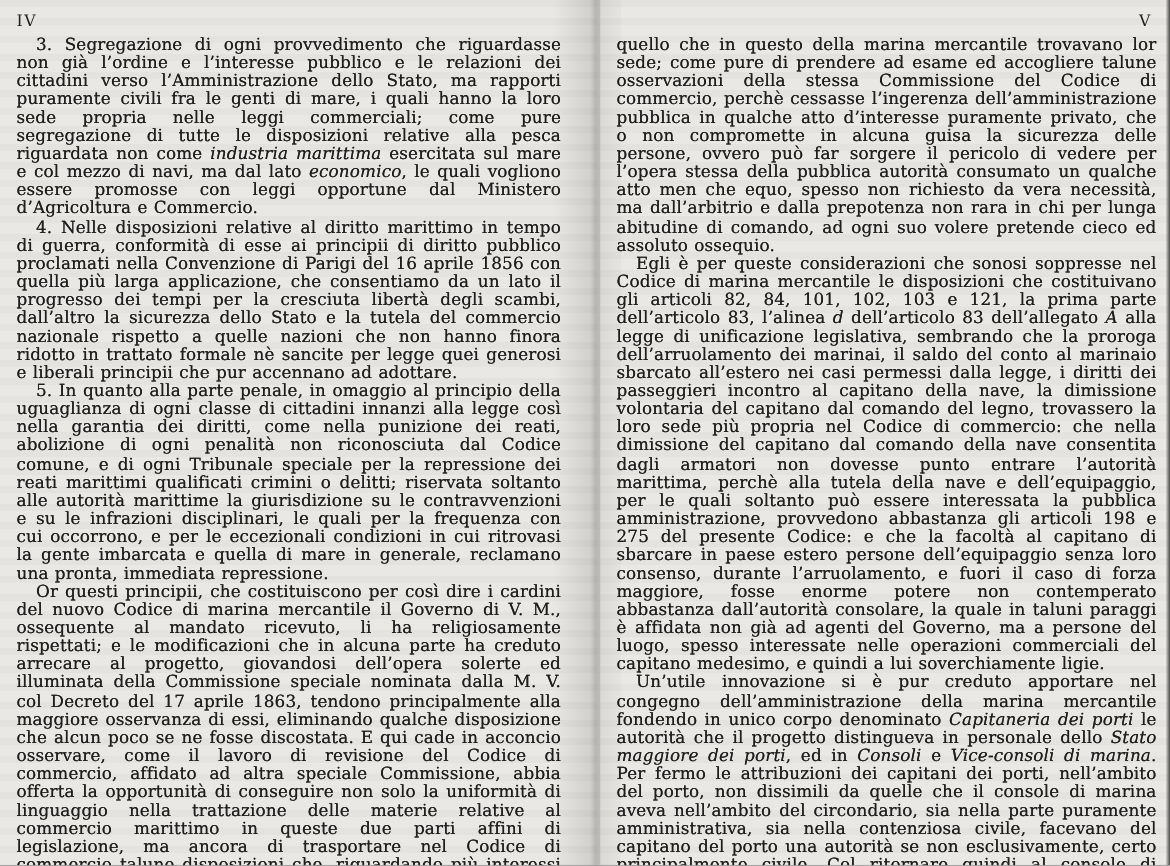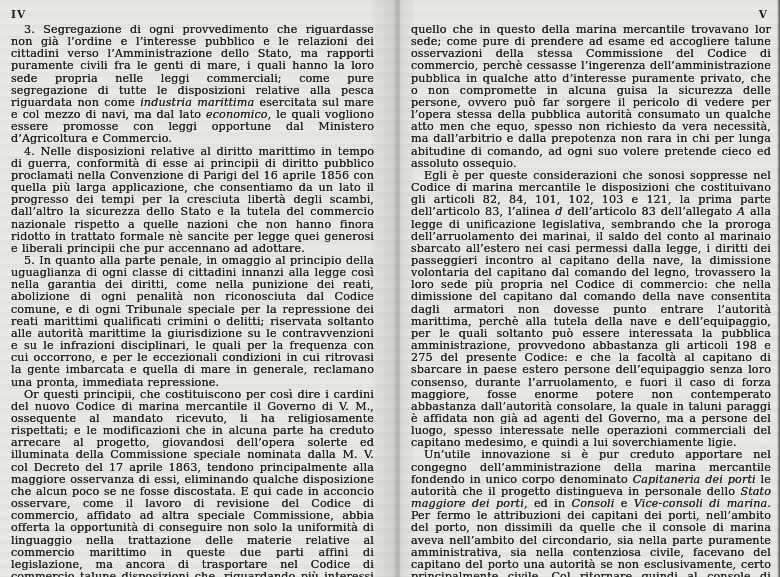--- a/index.html
+++ b/index.html
@@ -50,21 +50,21 @@
     background:var(--gutter);
     opacity:.9;pointer-events:none;
   }
   .book-edge{
     position:absolute;top:0;right:0;width:3px;height:577px;
     background:linear-gradient(to right,rgba(0,0,0,0.0),var(--edge));
     pointer-events:none;
   }
   .page-number{
     font-size:10.5px;
-    font-weight:bold;
+    font-weight:normal;
     letter-spacing:1px;
     line-height:14px;
     display:block;
   }
   .page-left .page-number{text-align:left;}
   .page-right .page-number{text-align:right;margin-right:3px;}
   .page-text{
     margin-top:3px;
     font-size:11.2px;
     line-height:12.15px;

